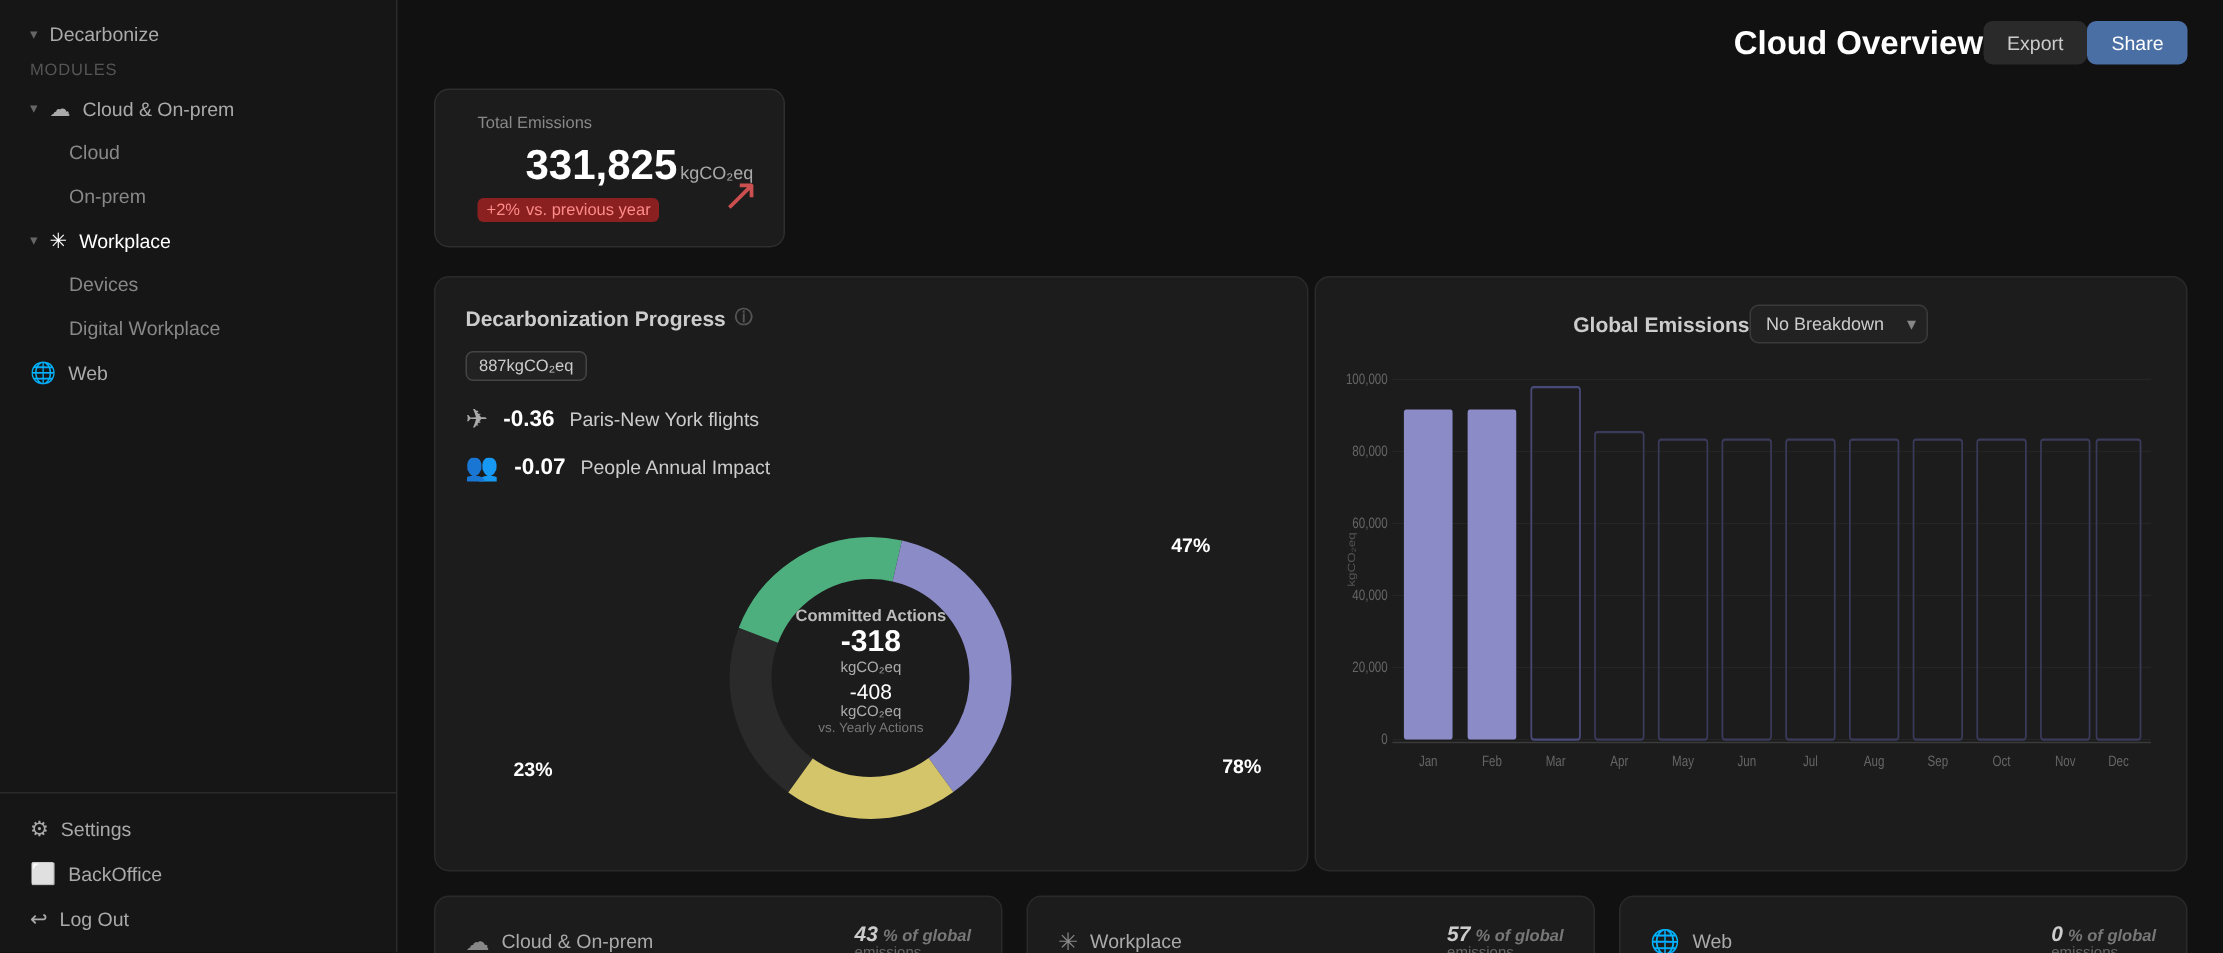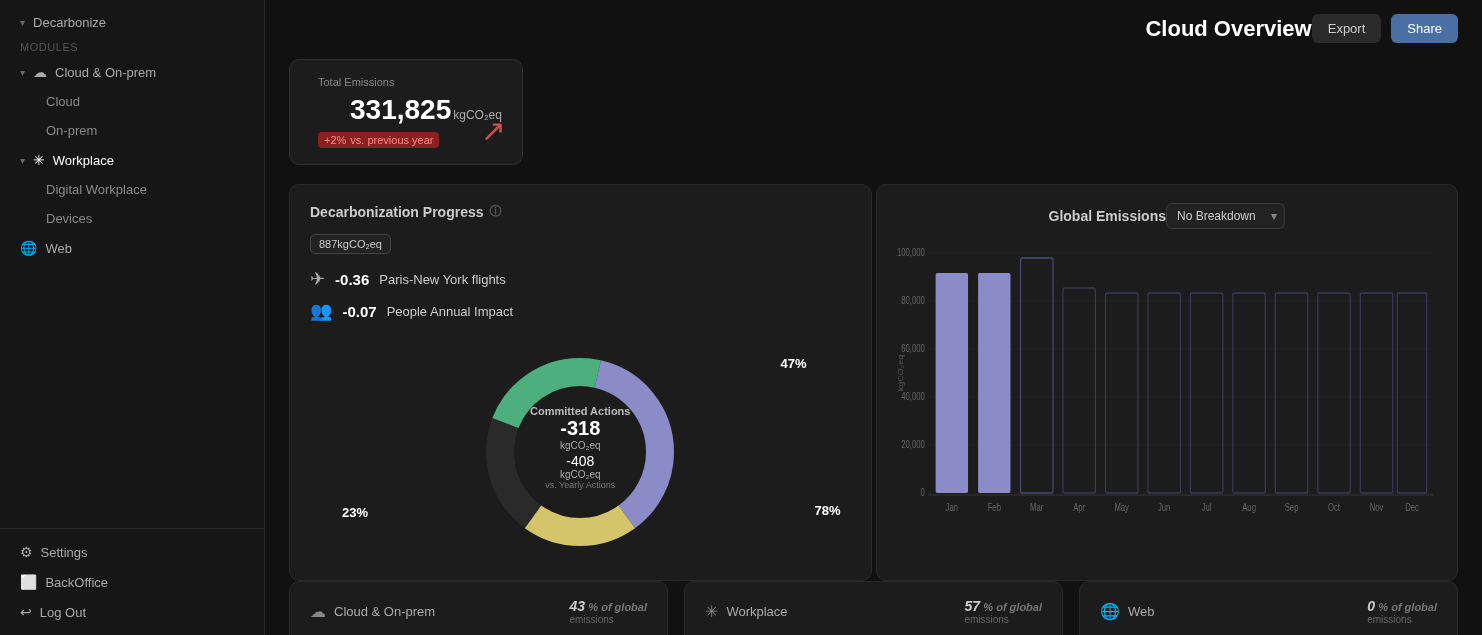--- a/index.html
+++ b/index.html
@@ -60,21 +60,20 @@
       justify-content: flex-end;
       padding: 14px 0 16px;
     }
     .page-title {
       font-size: 22px;
       font-weight: 700;
       color: #fff;
     }
     .header-buttons {
       display: flex;
-      gap: 10px;
     }
     .header-btn {
       padding: 7px 16px;
       border-radius: 6px;
       border: none;
       cursor: pointer;
       font-size: 13px;
       font-weight: 500;
     }
     .header-btn.primary { background: #4a6fa5; color: #fff; }
@@ -125,20 +124,21 @@
       font-size: 30px;
       color: #e05555;
       opacity: 0.9;
     }
 
     
     .content-grid {
       display: grid;
       grid-template-columns: 1fr 1fr;
       gap: 4px;
+      margin-bottom: 16px;
     }
 
     .panel {
       background: #1c1c1c;
       border: 1px solid #2a2a2a;
       border-radius: 10px;
       padding: 18px 20px;
     }
     .panel-title {
       font-size: 14px;
@@ -320,24 +320,24 @@
   <div class="sidebar-item indent">
     <span>On-prem</span>
   </div>
 
   <div class="sidebar-item active">
     <span class="chevron">▾</span>
     <span class="icon">✳</span>
     <span>Workplace</span>
   </div>
   <div class="sidebar-item indent">
+    <span>Devices</span>
+  </div>
+  <div class="sidebar-item indent">
     <span>Digital Workplace</span>
-  </div>
-  <div class="sidebar-item indent">
-    <span>Devices</span>
   </div>
 
   <div class="sidebar-item">
     <span class="icon">🌐</span>
     <span>Web</span>
   </div>
 
   <div class="sidebar-bottom">
     <div class="sidebar-item">
       <span class="icon">⚙</span>

